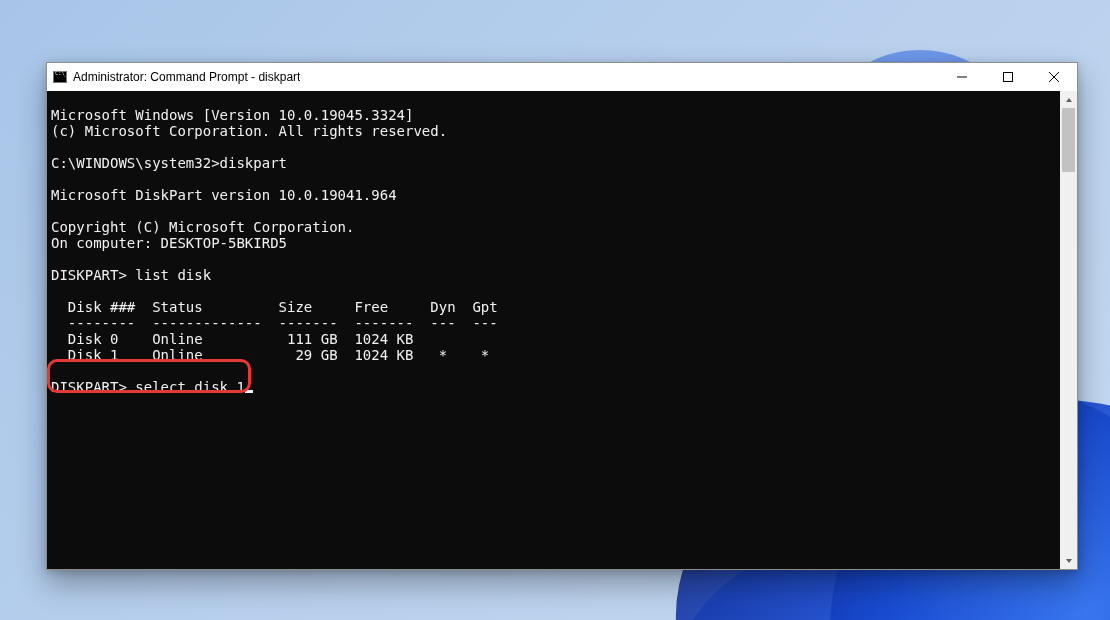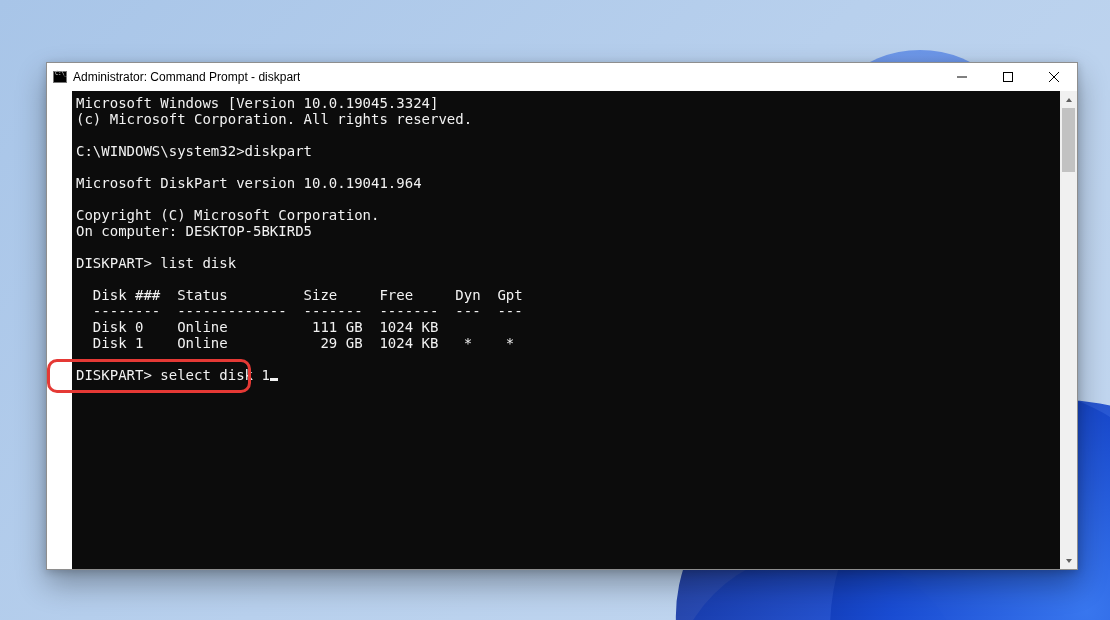--- a/index.html
+++ b/index.html
@@ -106,24 +106,23 @@
       height: calc(100% - 28px);
       display: flex;
     }
     .terminal {
       flex: 1;
       background: #0c0c0c;
       color: #f2f2f2;
       font-family: Consolas, "Lucida Console", monospace;
       font-size: 14px;
       line-height: 16px;
-      padding: 4px 0 0 4px;
+      padding: 16px 0 0 4px;
       white-space: pre;
       overflow: hidden;
-      margin-left: 25px;
     }
     .terminal .line { min-height: 16px; }
 
     .scrollbar {
       width: 17px;
       background: #f0f0f0;
       position: relative;
     }
     .sb-btn {
       position: absolute;

